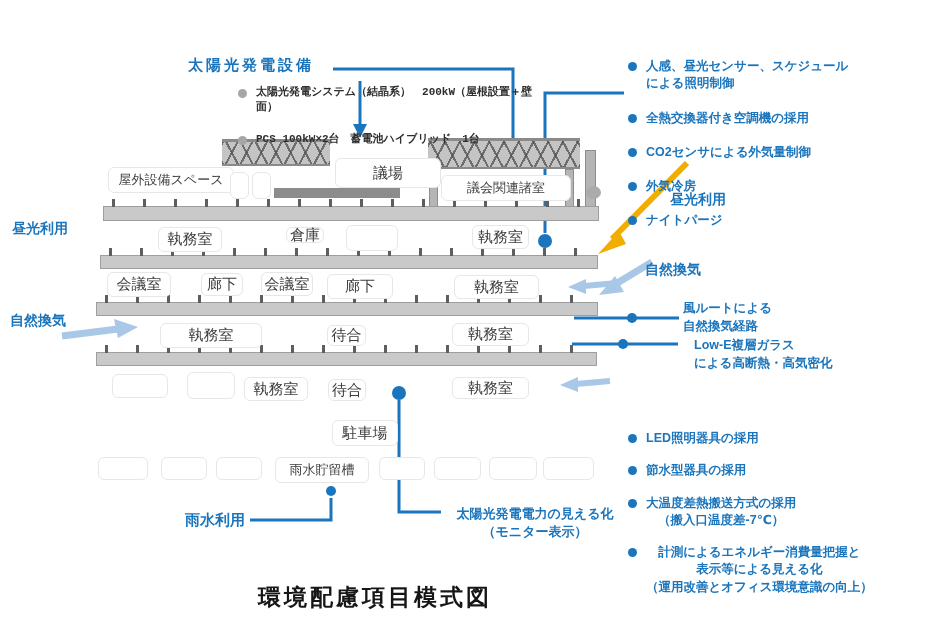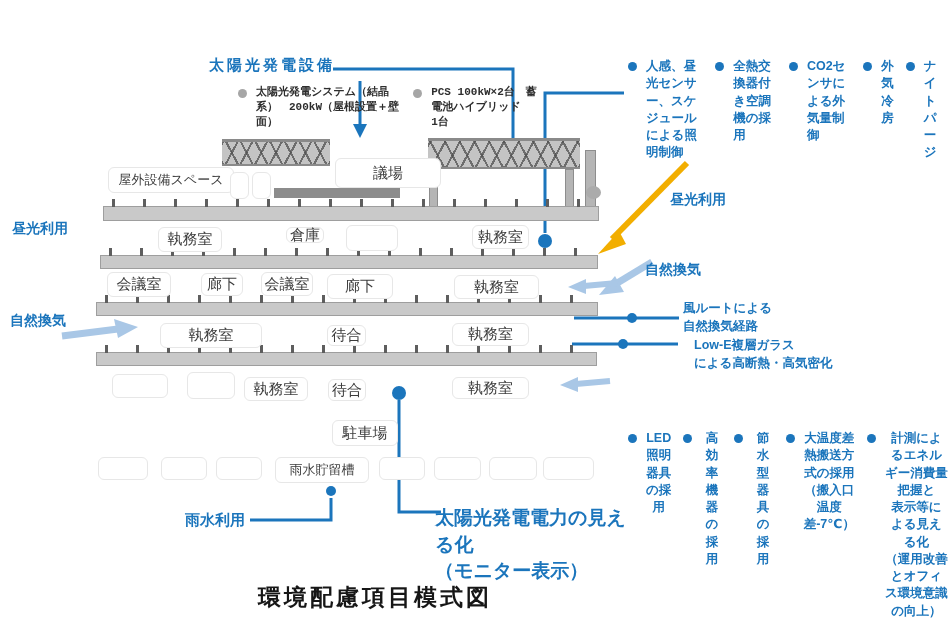--- a/index.html
+++ b/index.html
@@ -16,21 +16,21 @@
                      repeating-linear-gradient(-62deg,rgba(80,80,80,.75) 0 2px,transparent 2px 13px);}
   .col{position:absolute;background:#b5b5b5;border:1px solid #8d8d8d;box-sizing:border-box;}
   .room{position:absolute;background:#ffffff;border:1px solid #e7e7e7;border-radius:6px;
     display:flex;align-items:center;justify-content:center;
     font-size:15px;color:#3c3c3c;white-space:nowrap;box-sizing:border-box;}
   .room.small{font-size:13px;}
   .darkbar{position:absolute;background:#8c8c8c;}
   .blob{position:absolute;background:#ababab;border-radius:50%;}
   
   .blue-label{position:absolute;color:#1b75bc;font-weight:bold;white-space:pre-line;}
-  .bullet-list{position:absolute;display:flex;flex-direction:row;gap:12px;}
+  .bullet-list{position:absolute;display:flex;flex-direction:column;gap:12px;}
   .bullet-row{display:flex;align-items:flex-start;margin-bottom:5px;}
   .dot{flex:0 0 auto;width:9px;height:9px;border-radius:50%;margin:4px 9px 0 0;}
   .dot.blue{background:#1b75bc;}
   .dot.gray{background:#a6a6a6;}
   .bullet-text{color:#1b75bc;font-weight:bold;font-size:12.5px;line-height:1.38;white-space:pre-line;}
   .bullet-text.dark{color:#2e2e2e;font-size:11px;}
   .solar-title{position:absolute;color:#1b75bc;font-weight:bold;font-size:15px;letter-spacing:3px;}
   .caption{position:absolute;color:#161616;font-weight:bold;font-size:23px;letter-spacing:3px;text-align:center;}
   svg{position:absolute;left:0;top:0;pointer-events:none;}
 </style>
@@ -85,20 +85,21 @@
 
   <div class="slab" style="left:103px;top:206px;width:496px;height:15px;"></div>
   <div class="slab" style="left:100px;top:255px;width:498px;height:14px;"></div>
   <div class="slab" style="left:96px;top:302px;width:502px;height:14px;"></div>
   <div class="slab" style="left:96px;top:352px;width:501px;height:14px;"></div>
 
   <div class="room small" style="left:108px;top:167px;width:126px;height:26px;">屋外設備スペース</div>
   <div class="room" style="left:230px;top:172px;width:19px;height:27px;"></div>
   <div class="room" style="left:252px;top:172px;width:19px;height:27px;"></div>
   <div class="room" style="left:311px;top:158px;width:106px;height:30px;margin-left:24px;">議場</div>
+  <div class="room small" style="left:441px;top:175px;width:130px;height:26px;">議会関連諸室</div>
 
   <div class="room" style="left:158px;top:227px;width:64px;height:25px;">執務室</div>
   <div class="room" style="left:286px;top:227px;width:38px;height:16px;">倉庫</div>
   <div class="room" style="left:346px;top:225px;width:52px;height:26px;"></div>
   <div class="room" style="left:472px;top:225px;width:57px;height:24px;">執務室</div>
 
   <div class="room" style="left:107px;top:272px;width:64px;height:25px;">会議室</div>
   <div class="room" style="left:201px;top:273px;width:42px;height:23px;">廊下</div>
   <div class="room" style="left:261px;top:272px;width:52px;height:24px;">会議室</div>
   <div class="room" style="left:327px;top:274px;width:66px;height:25px;">廊下</div>
@@ -118,21 +119,21 @@
 
   <div class="room" style="left:98px;top:457px;width:50px;height:23px;"></div>
   <div class="room" style="left:161px;top:457px;width:46px;height:23px;"></div>
   <div class="room" style="left:216px;top:457px;width:46px;height:23px;"></div>
   <div class="room small" style="left:275px;top:457px;width:94px;height:26px;">雨水貯留槽</div>
   <div class="room" style="left:379px;top:457px;width:46px;height:23px;"></div>
   <div class="room" style="left:434px;top:457px;width:47px;height:23px;"></div>
   <div class="room" style="left:489px;top:457px;width:48px;height:23px;"></div>
   <div class="room" style="left:543px;top:457px;width:51px;height:23px;"></div>
 
-  <div class="solar-title" style="left:209px;top:56px;text-align:right;">太陽光発電設備</div>
+  <div class="solar-title" style="left:188px;top:56px;text-align:right;">太陽光発電設備</div>
   <div class="bullet-list" style="left:238px;top:85px;width:300px;font-family:Liberation Mono, monospace;">
     <div class="bullet-row">
         <span class="dot gray"></span>
         <span class="bullet-text dark">太陽光発電システム（結晶系）　200kW（屋根設置＋壁面）</span>
       </div>
     <div class="bullet-row">
         <span class="dot gray"></span>
         <span class="bullet-text dark">PCS 100kW×2台　蓄電池ハイブリッド　1台</span>
       </div>
   </div>
@@ -171,38 +172,34 @@
   <div class="blue-label" style="left:681px;top:337px;font-size:12.5px;line-height:1.4;margin-left:13px;">Low-E複層ガラス
 による高断熱・高気密化</div>
 
   <div class="bullet-list" style="left:628px;top:430px;width:320px;text-align:center;">
     <div class="bullet-row" style="margin-bottom:3px;">
         <span class="dot blue"></span>
         <span class="bullet-text">LED照明器具の採用</span>
       </div>
     <div class="bullet-row" style="margin-bottom:3px;">
         <span class="dot blue"></span>
-        <span class="bullet-text">高効率機器の採用</span>
-      </div>
-    <div class="bullet-row" style="margin-bottom:3px;">
-        <span class="dot blue"></span>
         <span class="bullet-text">節水型器具の採用</span>
       </div>
     <div class="bullet-row" style="margin-bottom:3px;">
         <span class="dot blue"></span>
         <span class="bullet-text">大温度差熱搬送方式の採用
 （搬入口温度差-7℃）</span>
       </div>
     <div class="bullet-row">
         <span class="dot blue"></span>
         <span class="bullet-text">計測によるエネルギー消費量把握と
 表示等による見える化
 （運用改善とオフィス環境意識の向上）</span>
       </div>
   </div>
 
   <div class="blue-label" style="left:185px;top:511px;font-size:15px;">雨水利用</div>
-  <div class="blue-label" style="left:435px;top:505px;width:200px;font-size:19px;line-height:1.4;text-align:left;">太陽光発電電力の見える化
+  <div class="blue-label" style="left:435px;top:505px;width:200px;font-size:13px;line-height:1.4;text-align:center;">太陽光発電電力の見える化
 （モニター表示）</div>
 
   <div class="caption" style="left:225px;top:582px;width:300px;">環境配慮項目模式図</div>
 
 </div>
 
 </body></html>

